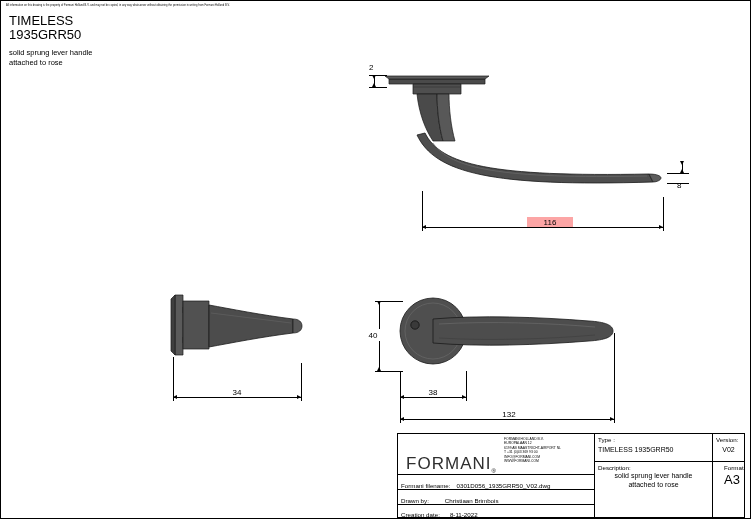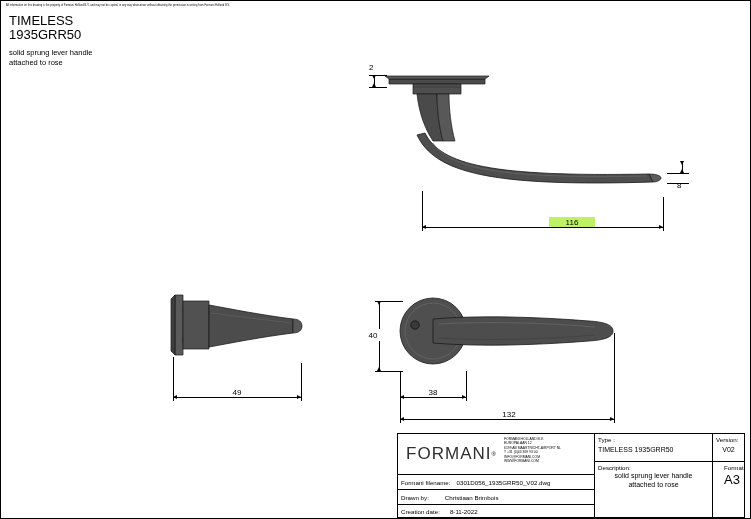--- a/index.html
+++ b/index.html
@@ -85,20 +85,21 @@
     border: 1px solid #000;
     box-sizing: border-box;
     background: #fff;
   }
   #titleblock .cell {
     position: absolute;
     box-sizing: border-box;
     font-size: 6.6px;
     color: #000;
     overflow: hidden;
+    align-items: flex-end;
   }
   .bt { border-top: 1px solid #000; }
   .bl { border-left: 1px solid #000; }
   .lbl { font-size: 6.2px; }
   .val { font-size: 7px; }
   .logo-text {
     font-size: 17px;
     letter-spacing: 0.06em;
     color: #2f2f2f;
   }
@@ -160,21 +161,21 @@
   <div class="abs arr arr-down" style="left:679px; top:160px;"></div>
   <div class="abs arr arr-up" style="left:679px; top:168px;"></div>
   <div class="abs dimline hline" style="left:666px; top:172px; width:22px;"></div>
   <div class="abs dimline hline" style="left:666px; top:182px; width:22px;"></div>
 
   <div class="abs dimline hline" style="left:421px; top:226px; width:241px;"></div>
   <div class="abs arr arr-left" style="left:421px; top:224px;"></div>
   <div class="abs arr arr-right" style="left:658px; top:224px;"></div>
   <div class="abs dimline vline" style="left:421px; top:190px; height:40px;"></div>
   <div class="abs dimline vline" style="left:662px; top:196px; height:34px;"></div>
-  <div class="abs dim center" style="left:548px; top:216px; width:46px; height:10px; background:#bef264;">116</div>
+  <div class="abs dim center" style="left:526px; top:216px; width:46px; height:10px; background:#fca5a5;">116</div>
 
   <div class="abs" style="left:168px; top:292px;">
     <svg width="150" height="70" viewBox="0 0 150 70">
 
       <path d="M6,2 L14,2 L14,62 L6,62 Z" fill="#5a5a5a" stroke="#1a1a1a" stroke-width="0.7"></path>
       <path d="M2,6 L6,2 L6,62 L2,58 Z" fill="#3f3f3f" stroke="#1a1a1a" stroke-width="0.7"></path>
 
       <path d="M14,14 L22,14 L22,20 L14,20 Z" fill="#4a4a4a" stroke="#1a1a1a" stroke-width="0.6"></path>
       <path d="M14,44 L22,44 L22,50 L14,50 Z" fill="#4a4a4a" stroke="#1a1a1a" stroke-width="0.6"></path>
 
@@ -184,21 +185,21 @@
       <path d="M124,26 C130,26 133,29 133,33 C133,37 130,40 124,40 Z" fill="#585858" stroke="#1a1a1a" stroke-width="0.7"></path>
       <line x1="42" y1="20" x2="122" y2="30" stroke="#6a6a6a" stroke-width="0.5"></line>
     </svg>
   </div>
 
   <div class="abs dimline hline" style="left:172px; top:396px; width:128px;"></div>
   <div class="abs arr arr-left" style="left:172px; top:394px;"></div>
   <div class="abs arr arr-right" style="left:296px; top:394px;"></div>
   <div class="abs dimline vline" style="left:172px; top:356px; height:44px;"></div>
   <div class="abs dimline vline" style="left:300px; top:362px; height:38px;"></div>
-  <div class="abs dim center" style="left:216px; top:386px; width:40px; height:10px; background:#fff;">49</div>
+  <div class="abs dim center" style="left:216px; top:386px; width:40px; height:10px; background:#fff;">34</div>
 
   <div class="abs" style="left:398px; top:290px;">
     <svg width="235" height="80" viewBox="0 0 235 80">
 
       <circle cx="34" cy="40" r="33" fill="#4f4f4f" stroke="#1a1a1a" stroke-width="0.8"></circle>
       <circle cx="34" cy="40" r="28" fill="none" stroke="#6d6d6d" stroke-width="0.6"></circle>
 
       <circle cx="16" cy="34" r="4.2" fill="#3a3a3a" stroke="#111" stroke-width="0.8"></circle>
 
       <path d="M34,28 C80,24 140,26 190,30 C206,31 214,34 214,40 C214,46 206,49 190,50 C140,54 80,56 34,52 Z" fill="#4d4d4d" stroke="#1a1a1a" stroke-width="0.8"></path>

